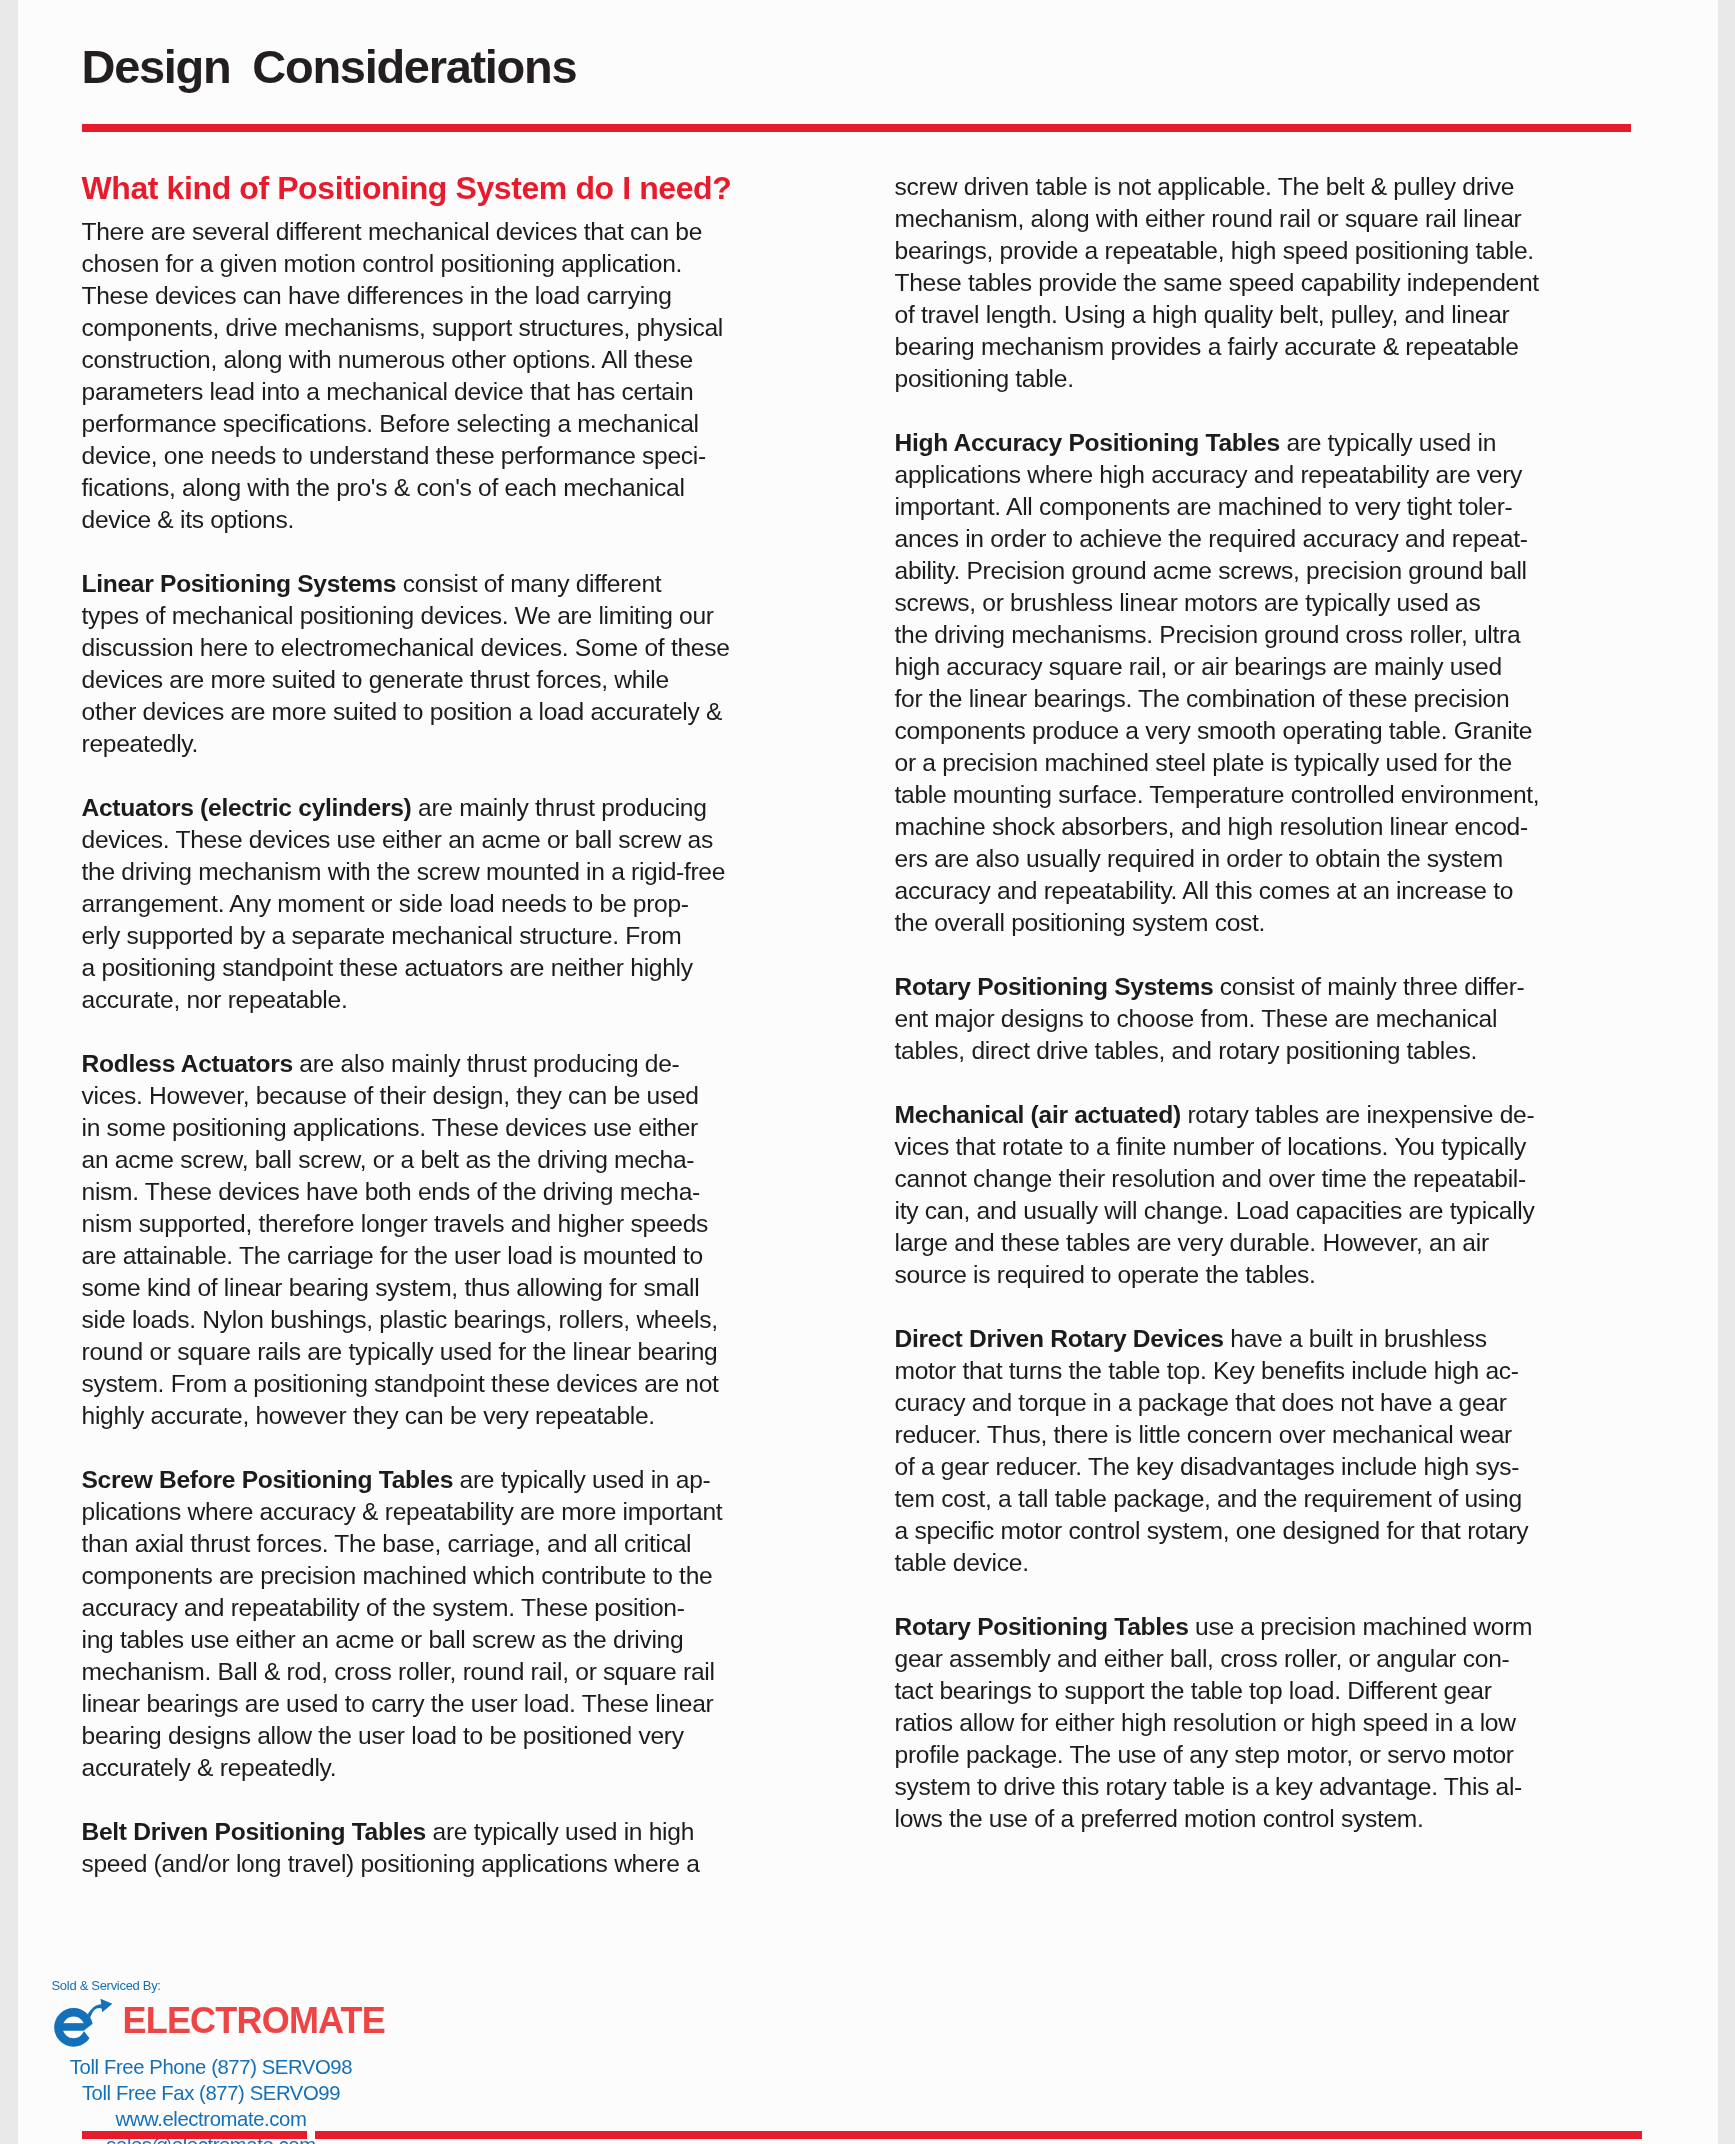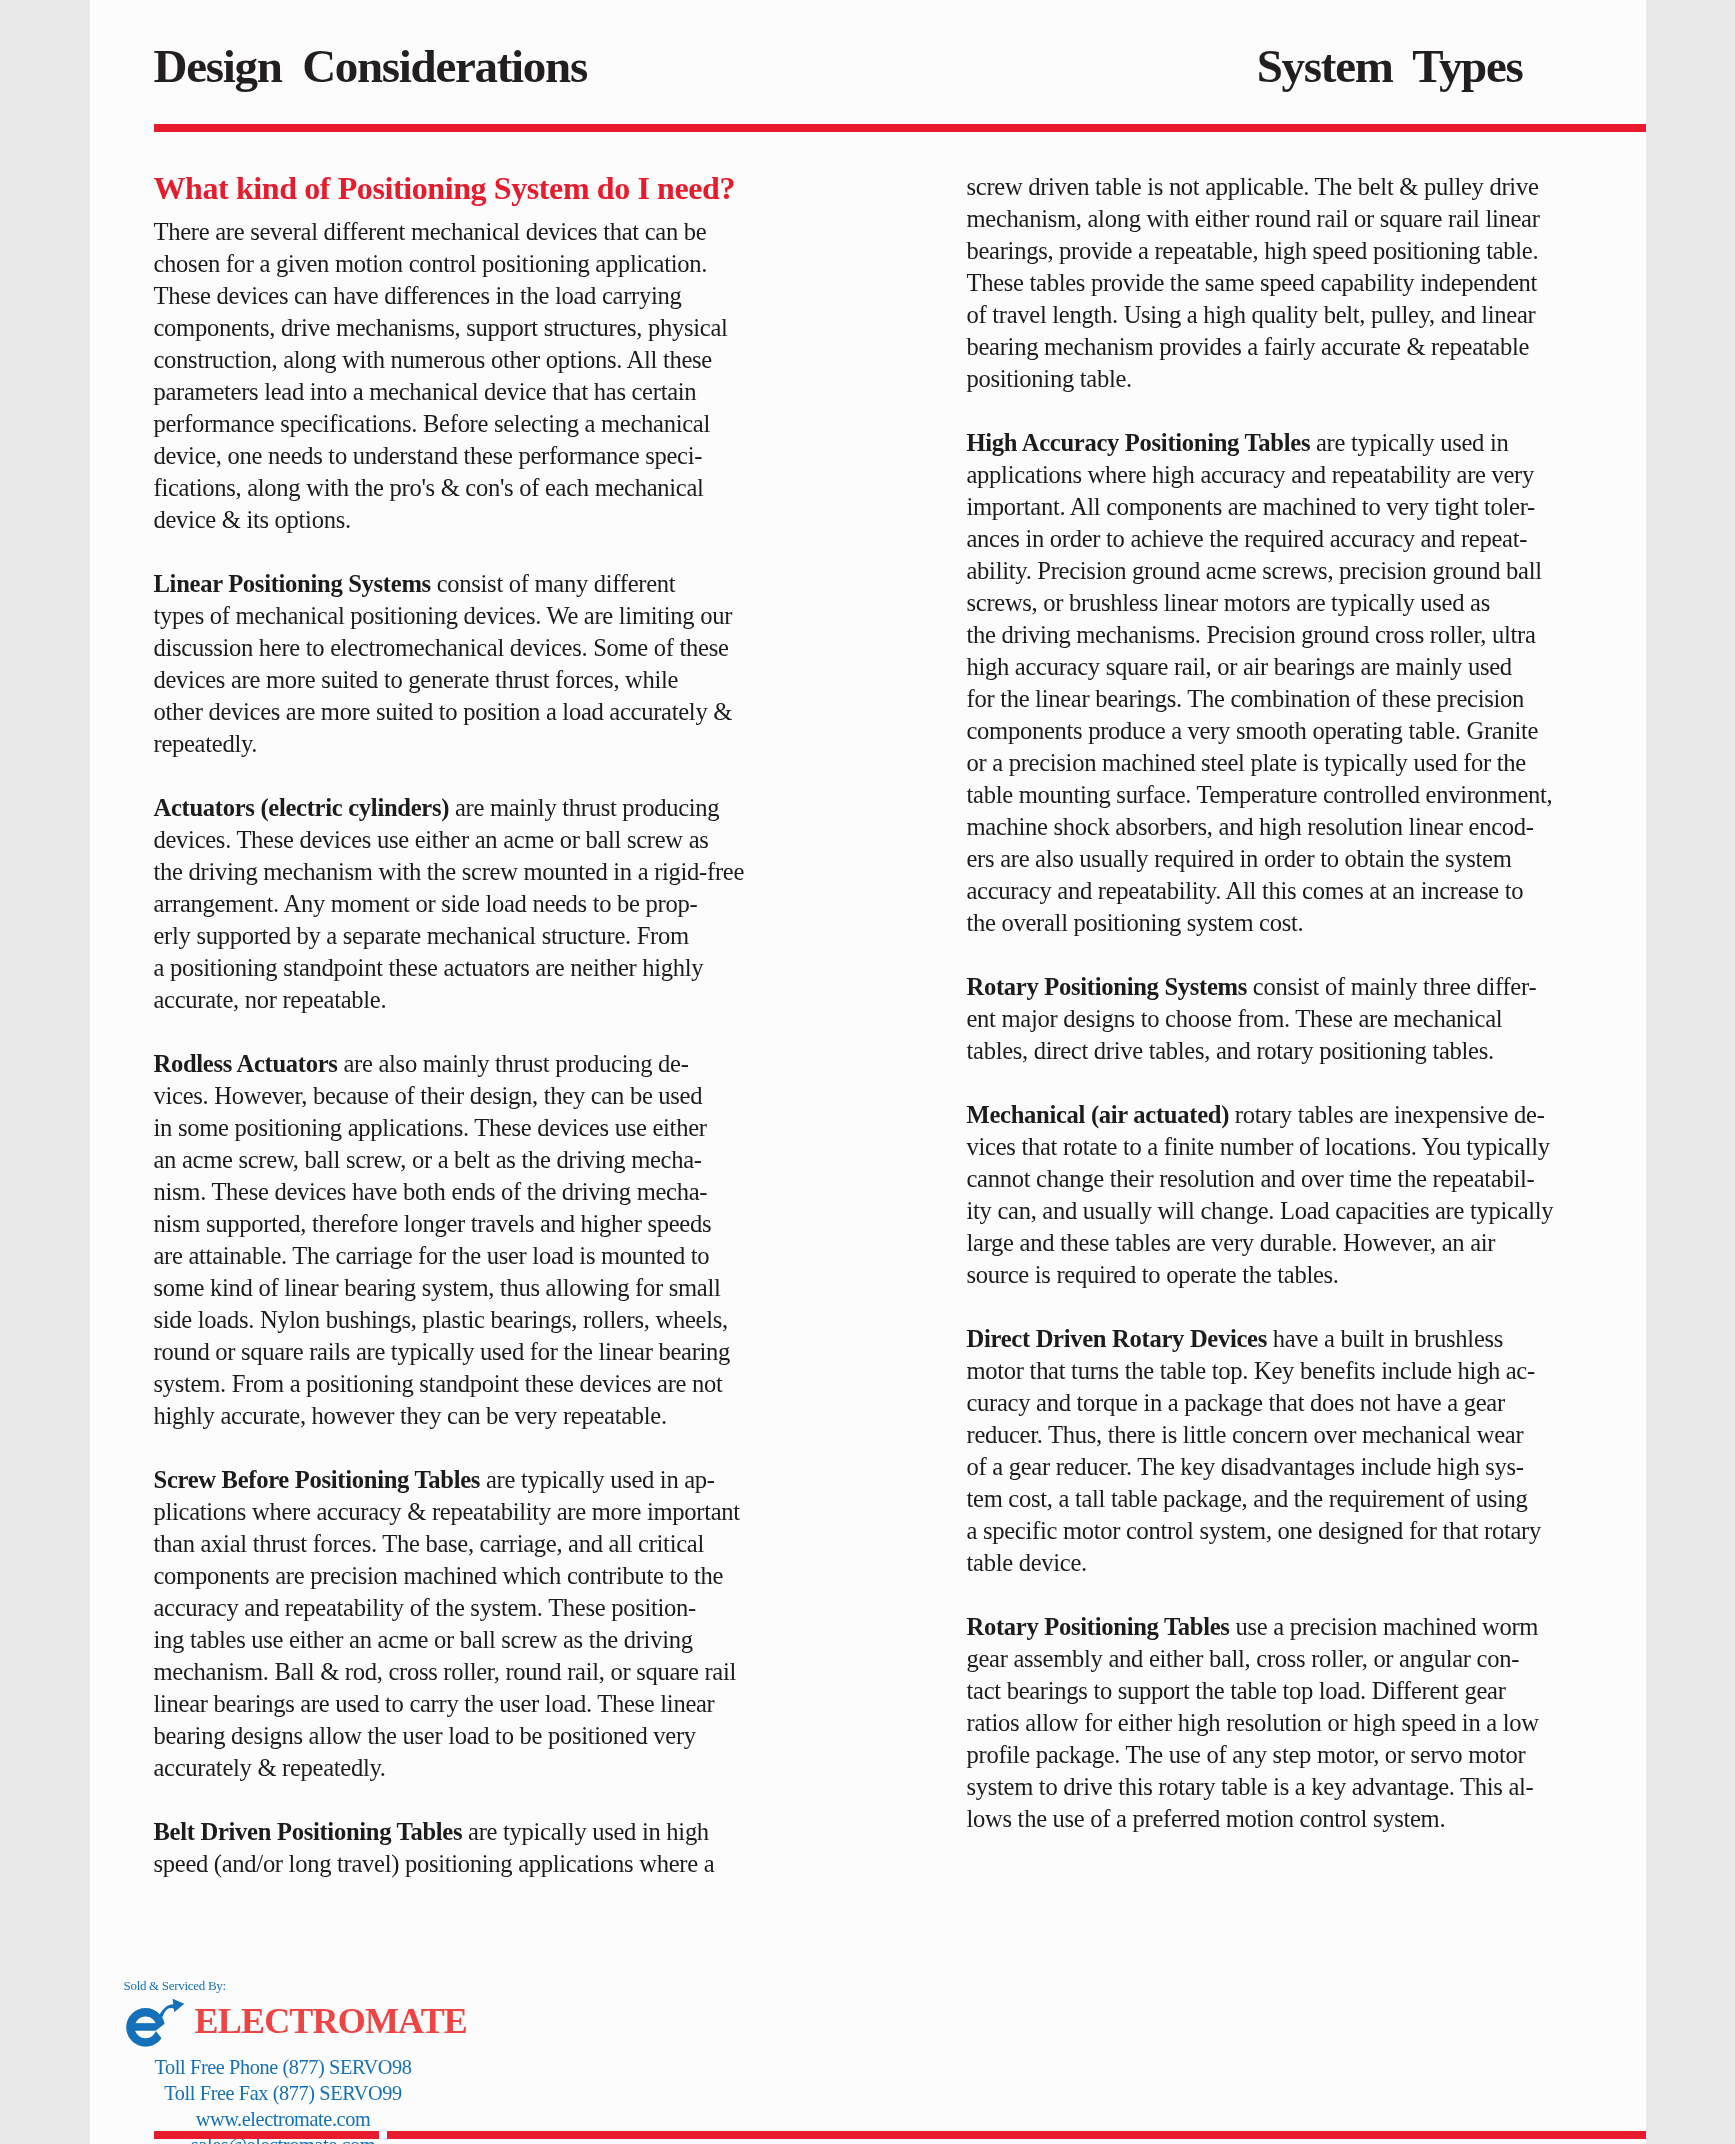--- a/index.html
+++ b/index.html
@@ -1,21 +1,21 @@
 <!DOCTYPE html>
 <html style="font-size:13.6px"><head>
 <meta charset="utf-8">
 <style>
   html,body{margin:0;padding:0;background:#e9e9e9;}
   .page{
     position:relative;
-    width:1556px;height:2144px;
+    width:1700px;height:2144px;
     margin:0 auto;
     background:#fcfcfc;
-    font-family:Liberation Serif, serif;
+    font-family:Liberation Sans, sans-serif;
     color:#1c1c1c;
     overflow:hidden;
   }
   .page-title{
     position:absolute;top:39px;
     font-size:47px;font-weight:700;
     letter-spacing:-1.3px;word-spacing:10.2px;
     color:#231f20;white-space:nowrap;
   }
   .title-left{left:64px;}
@@ -54,21 +54,20 @@
     color:#1470b8;letter-spacing:-0.4px;
   }
   .contact-line{white-space:nowrap;}
 </style>
 </head>
 <body>
 
 <div class="page">
 
   <div class="page-title title-left">Design  Considerations</div>
-  <div class="page-title title-right">System  Types</div>
 
   <div class="rule rule-top"></div>
 
   <div class="col col-left">
     <h2 class="section-heading">What kind of Positioning System do I need?</h2>
     <div>
         <p class="para"><span class="plines">There are several different mechanical devices that can be
 chosen for a given motion control positioning application.
 These devices can have differences in the load carrying
 components, drive mechanisms, support structures, physical

